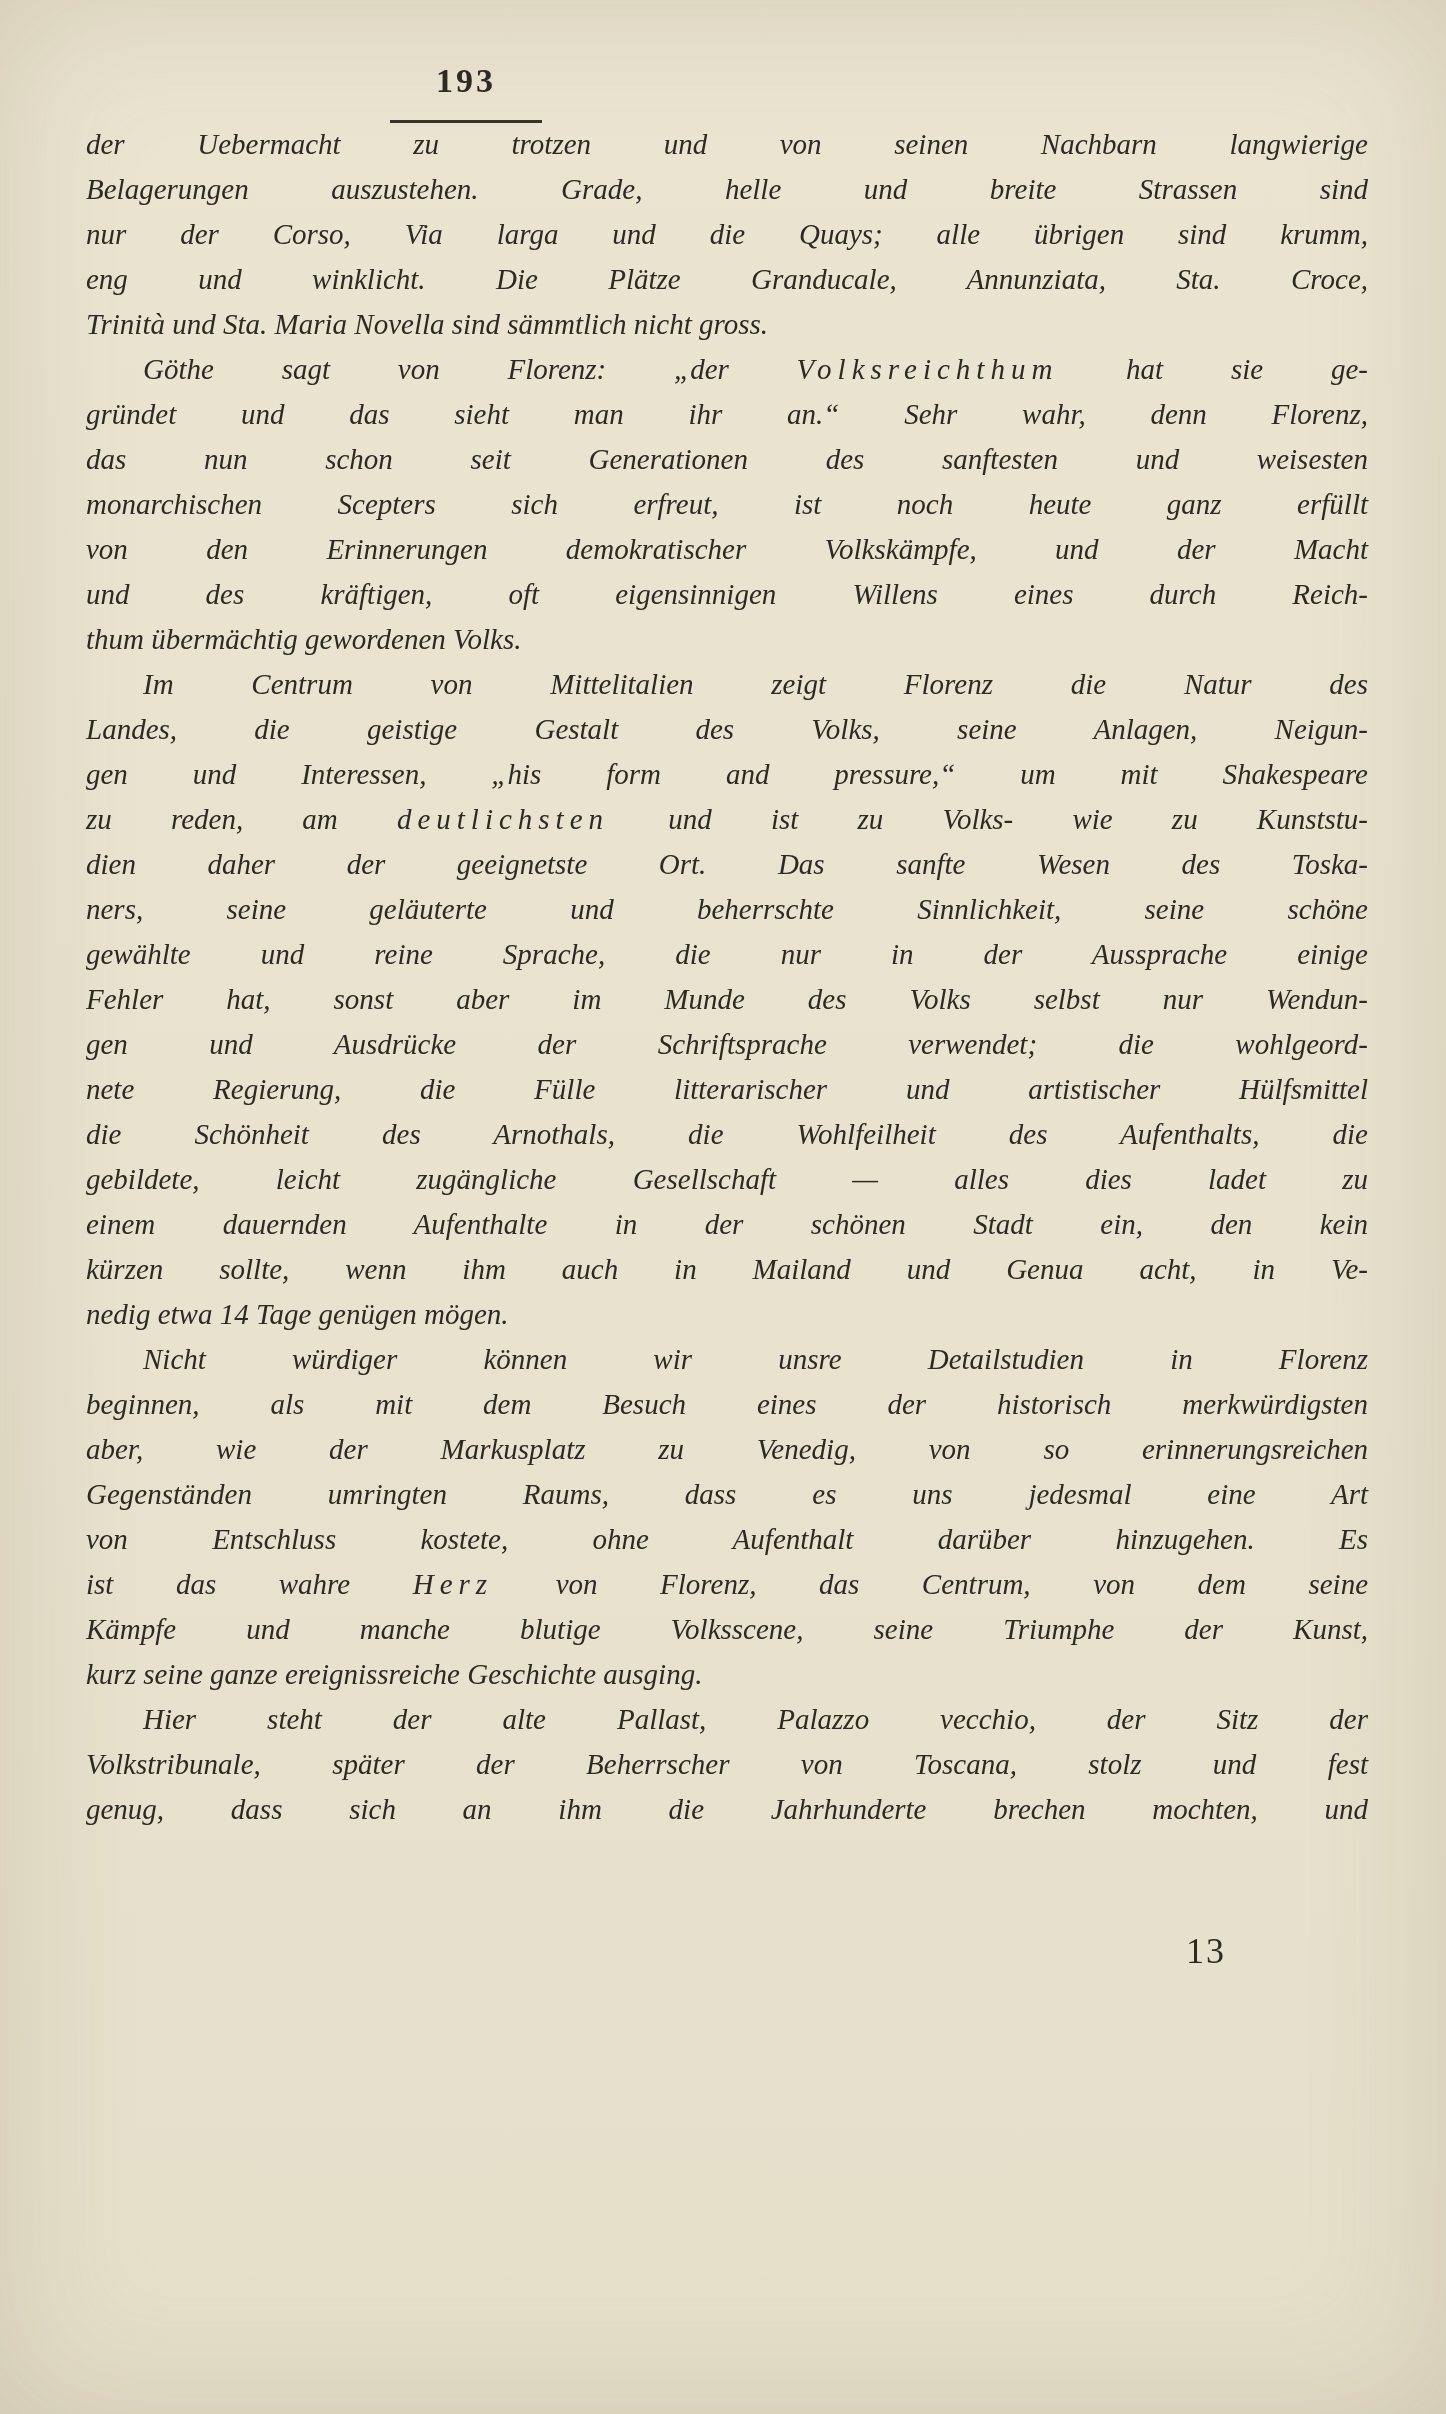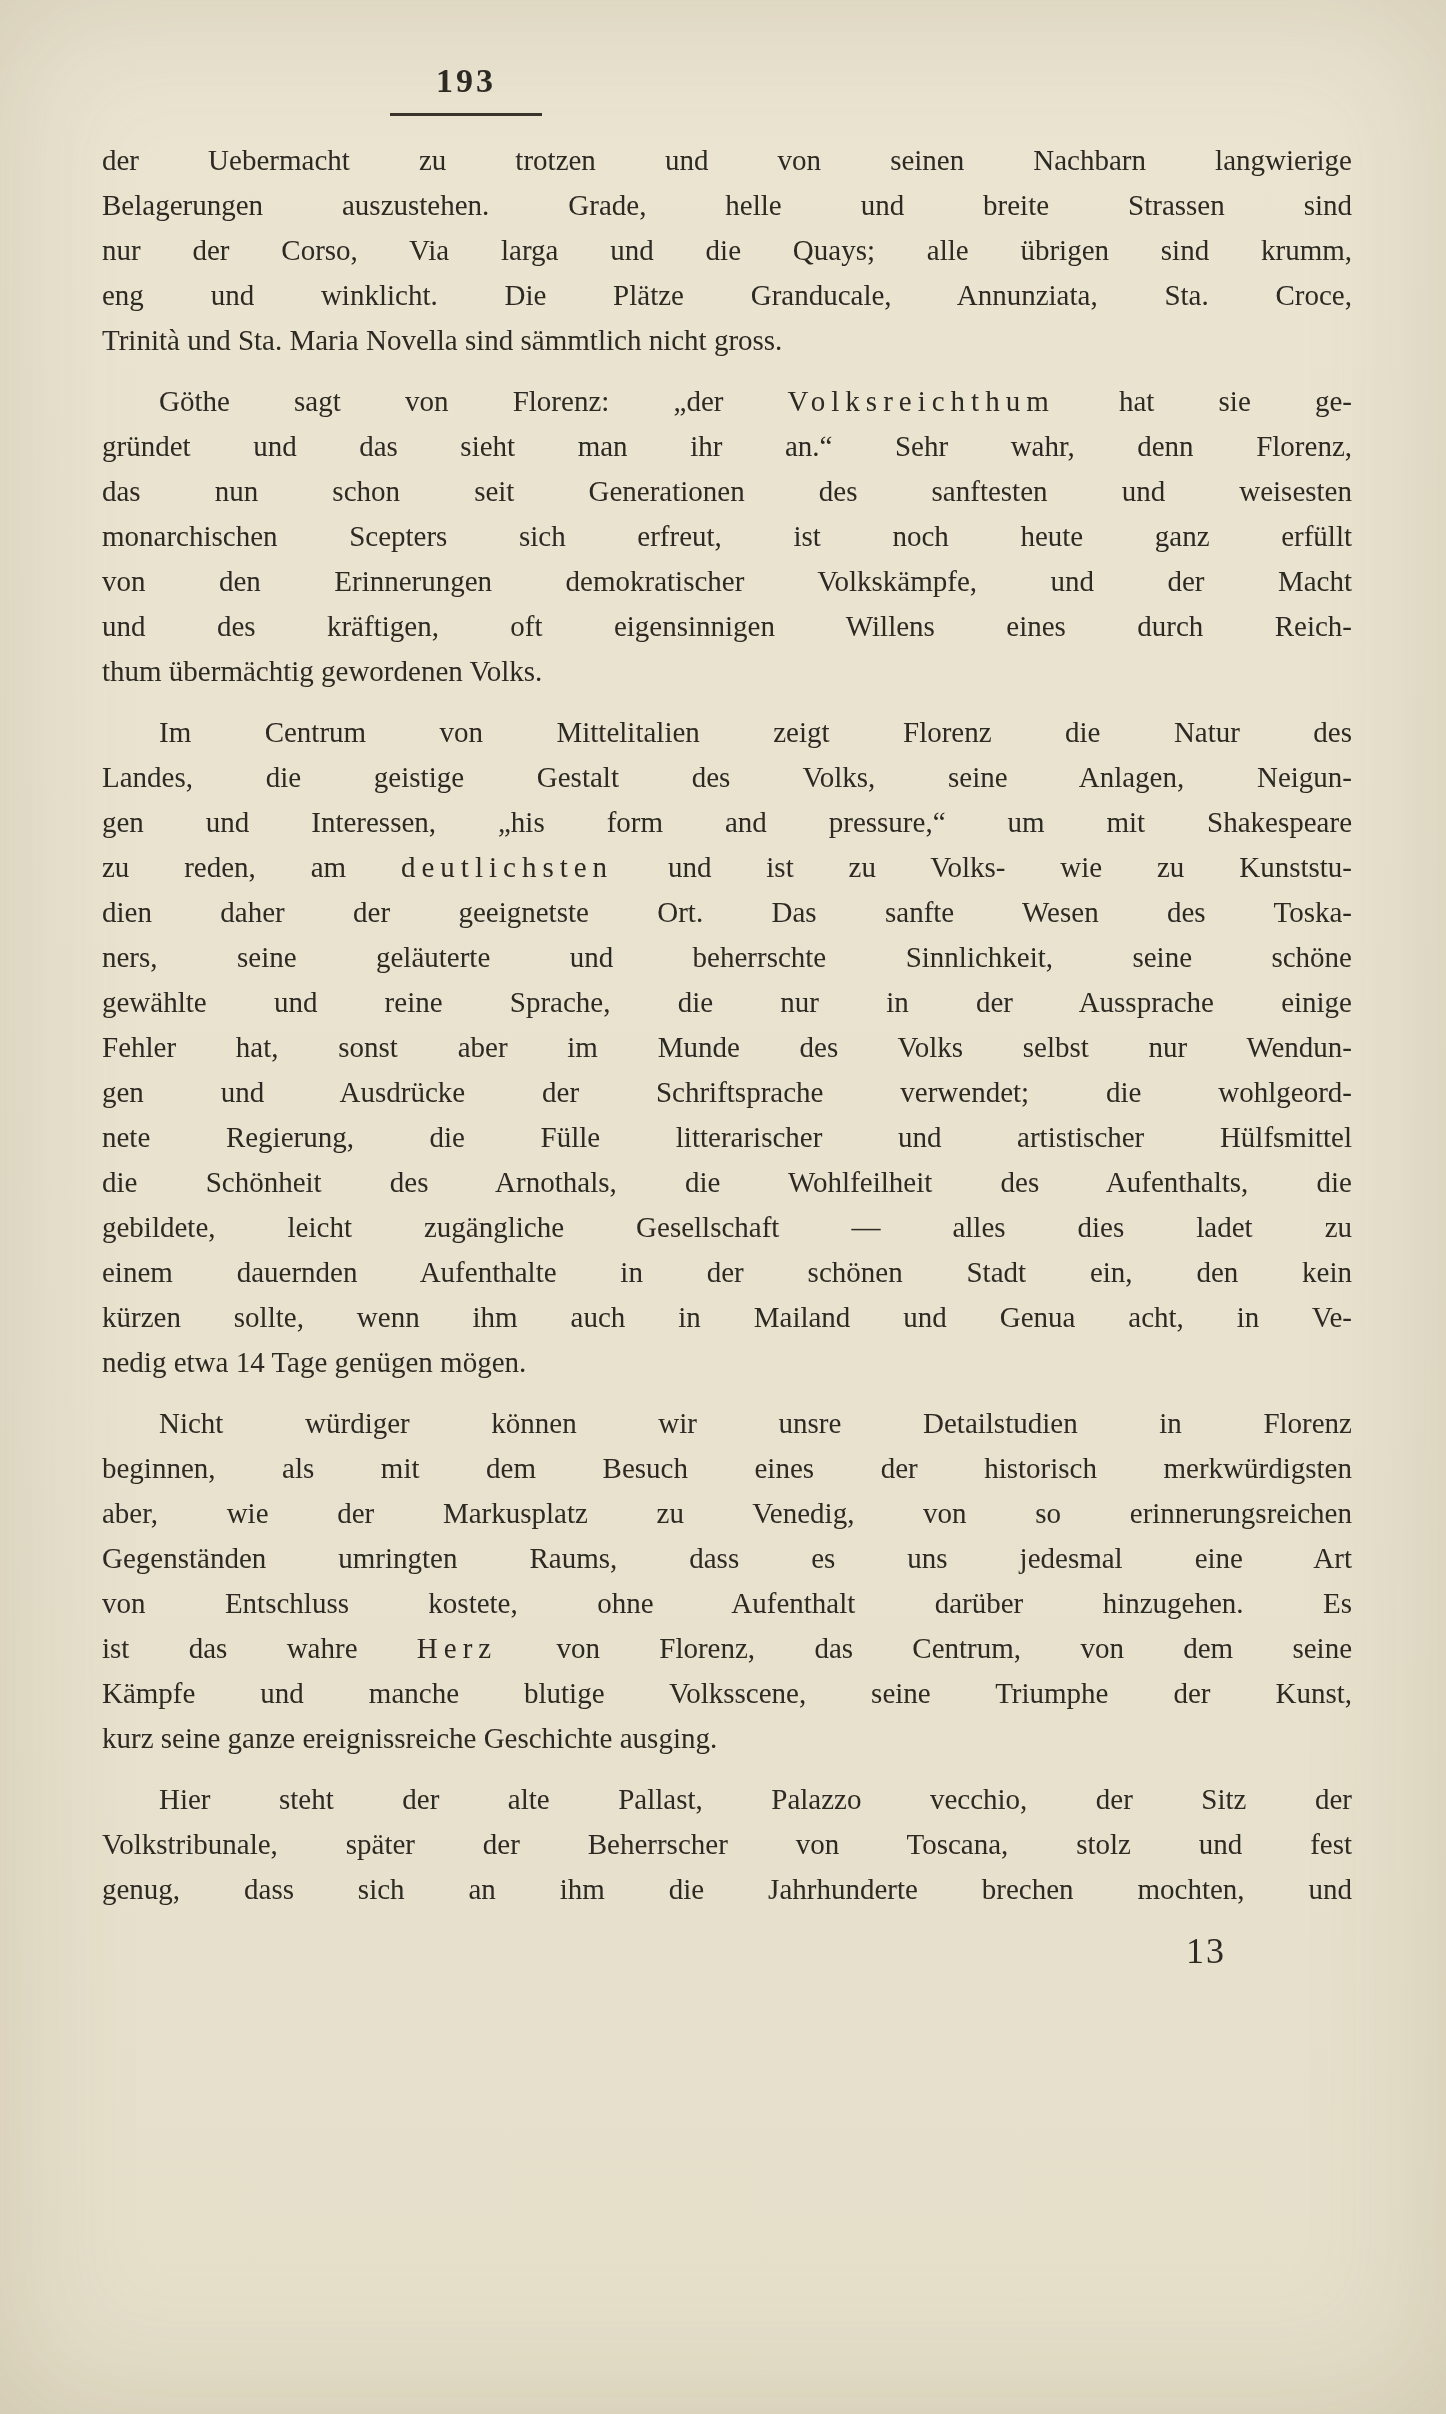--- a/index.html
+++ b/index.html
@@ -18,32 +18,32 @@
   }
   .folio {
     position: absolute;
     top: 62px;
     left: 390px;
     width: 152px;
     text-align: center;
     font-size: 34px;
     font-weight: 700;
     letter-spacing: 3px;
-    padding-bottom: 13px;
+    padding-bottom: 20px;
     border-bottom: 3px solid #38342b;
   }
   .text-block {
     position: absolute;
     top: 122px;
     left: 86px;
     width: 1282px;
     font-size: 29px;
     line-height: 45px;
   }
-  .paragraph { margin: 16px; }
+  .paragraph { margin: 0; font-style: italic; }
   .line {
     text-align: justify;
     text-align-last: justify;
     min-height: 45px;
   }
   .line.last { text-align-last: left; }
   .line.indent { text-indent: 57px; }
   .sperr { letter-spacing: 6px; }
   .signature {
     position: absolute;

